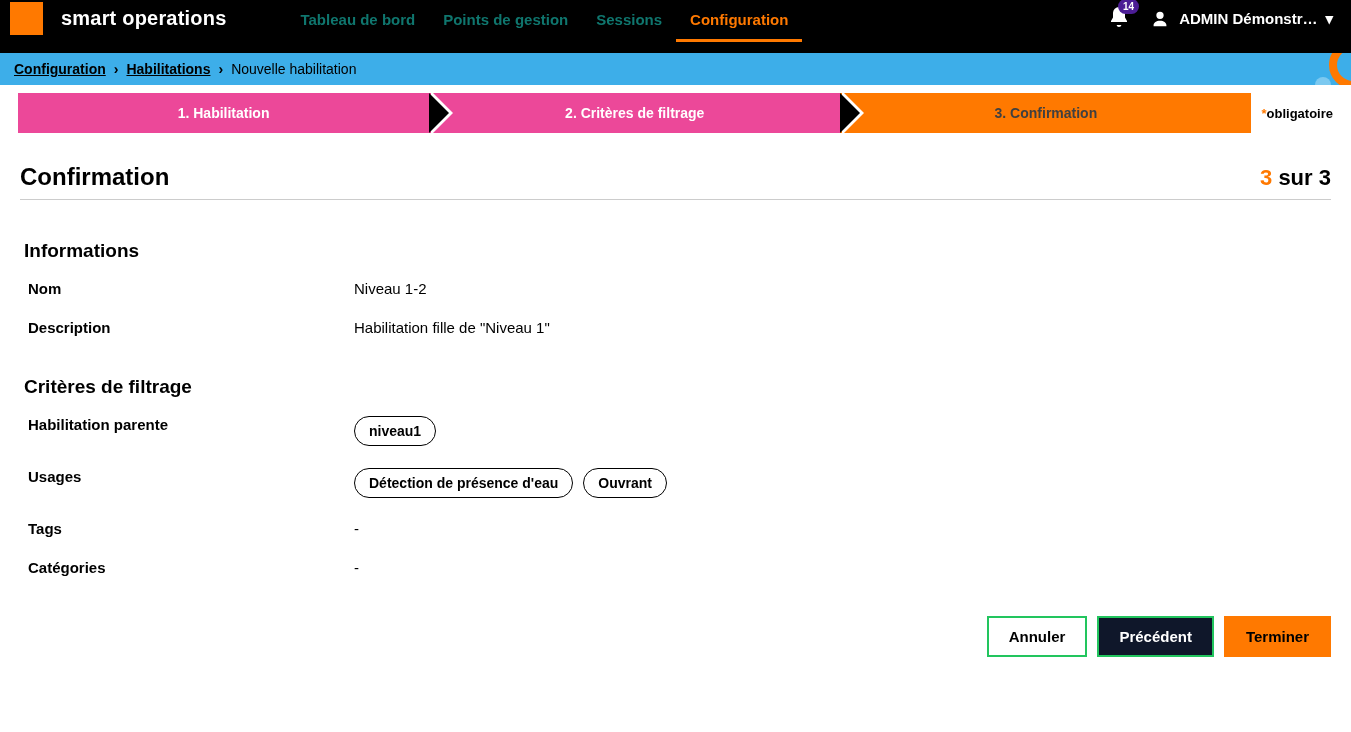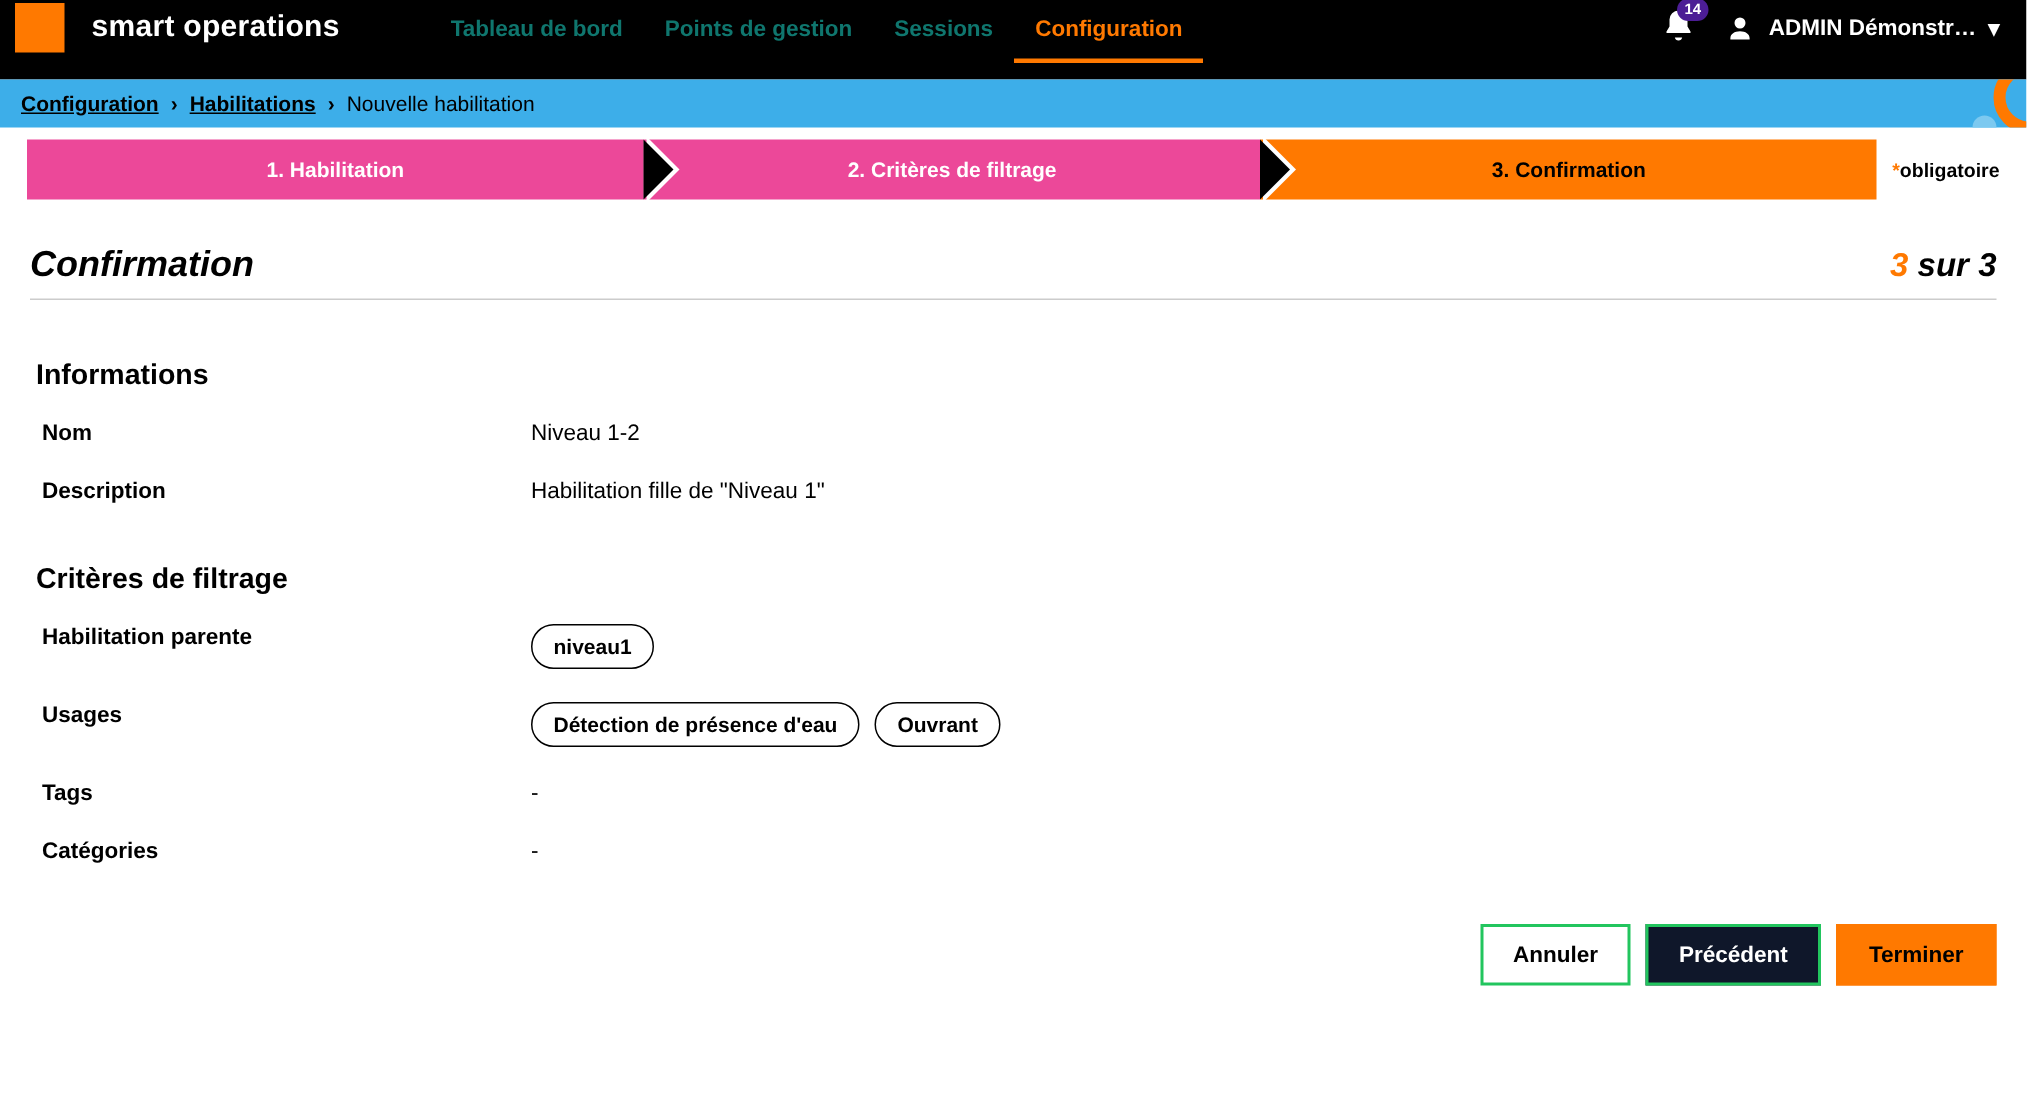--- a/index.html
+++ b/index.html
@@ -36,26 +36,26 @@
     border-top: 20px solid transparent; border-bottom: 20px solid transparent; border-left: 20px solid #000;
     z-index: 2;
   }
   .step::before {
     content: ""; position: absolute; right: -24px; top: -2px; width: 0; height: 0;
     border-top: 22px solid transparent; border-bottom: 22px solid transparent; border-left: 22px solid #fff;
     z-index: 1;
   }
   .step:last-child::after, .step:last-child::before { display: none; }
   .step:nth-child(2)::after { border-left-color:#000; }
-  .step:nth-child(3) { background:#ff7900; color:#000000; }
+  .step:nth-child(3) { background:#ff7900; color:#404040; }
   .mandatory { font-size: 13px; font-weight: 700; margin-left: 10px; white-space: nowrap; }
   .mandatory .star { color: #ff7900; }
 
   
-  .page-title-row { display: flex; align-items: baseline; justify-content: space-between; margin: 30px 20px 6px; border-bottom: 1px solid #ccc; padding-bottom: 8px; font-style: italic; }
+  .page-title-row { display: flex; align-items: baseline; justify-content: space-between; margin: 30px 20px 6px; border-bottom: 1px solid #ccc; padding-bottom: 8px; }
   .page-title { font-size: 24px; font-weight: 800; }
   .page-count { font-size: 22px; font-weight: 800; }
   .page-count .cur { color: #ff7900; }
 
   
   .section { margin: 40px 24px 0; }
   .section h2 { font-size: 19px; font-weight: 800; margin-bottom: 18px; }
   .row { display: flex; margin-bottom: 22px; }
   .row .label { width: 330px; font-weight: 700; font-size: 15px; padding-left: 4px; }
   .row .value { font-size: 15px; }

